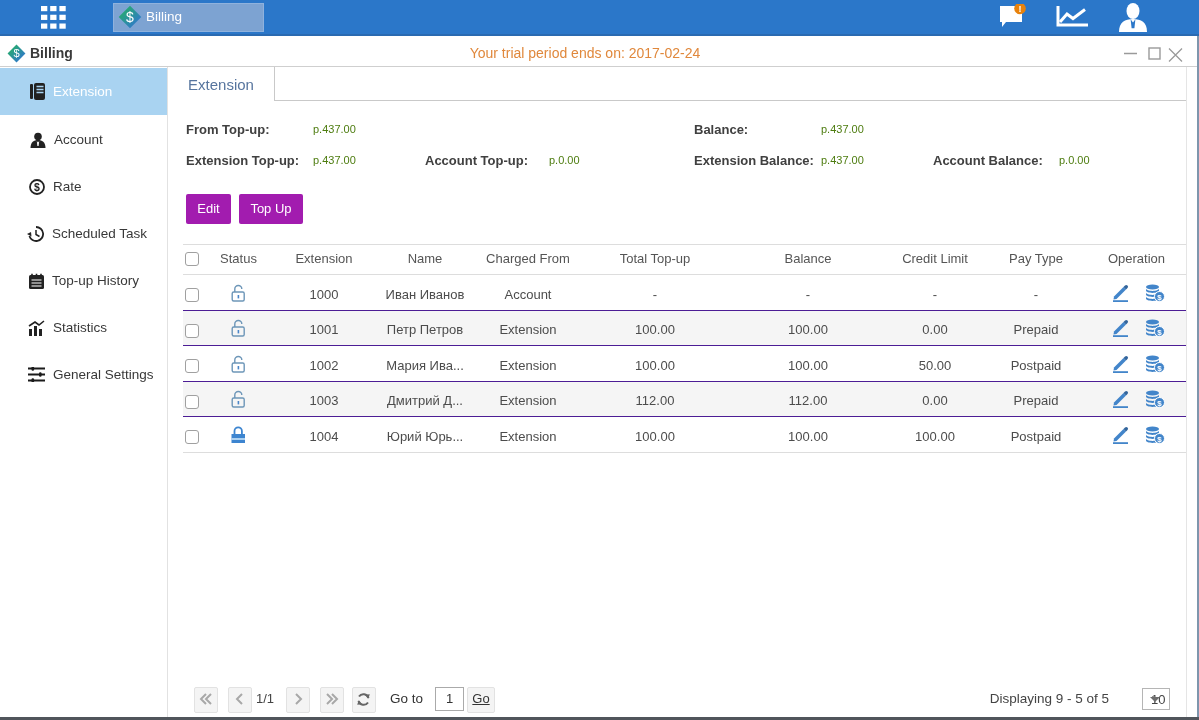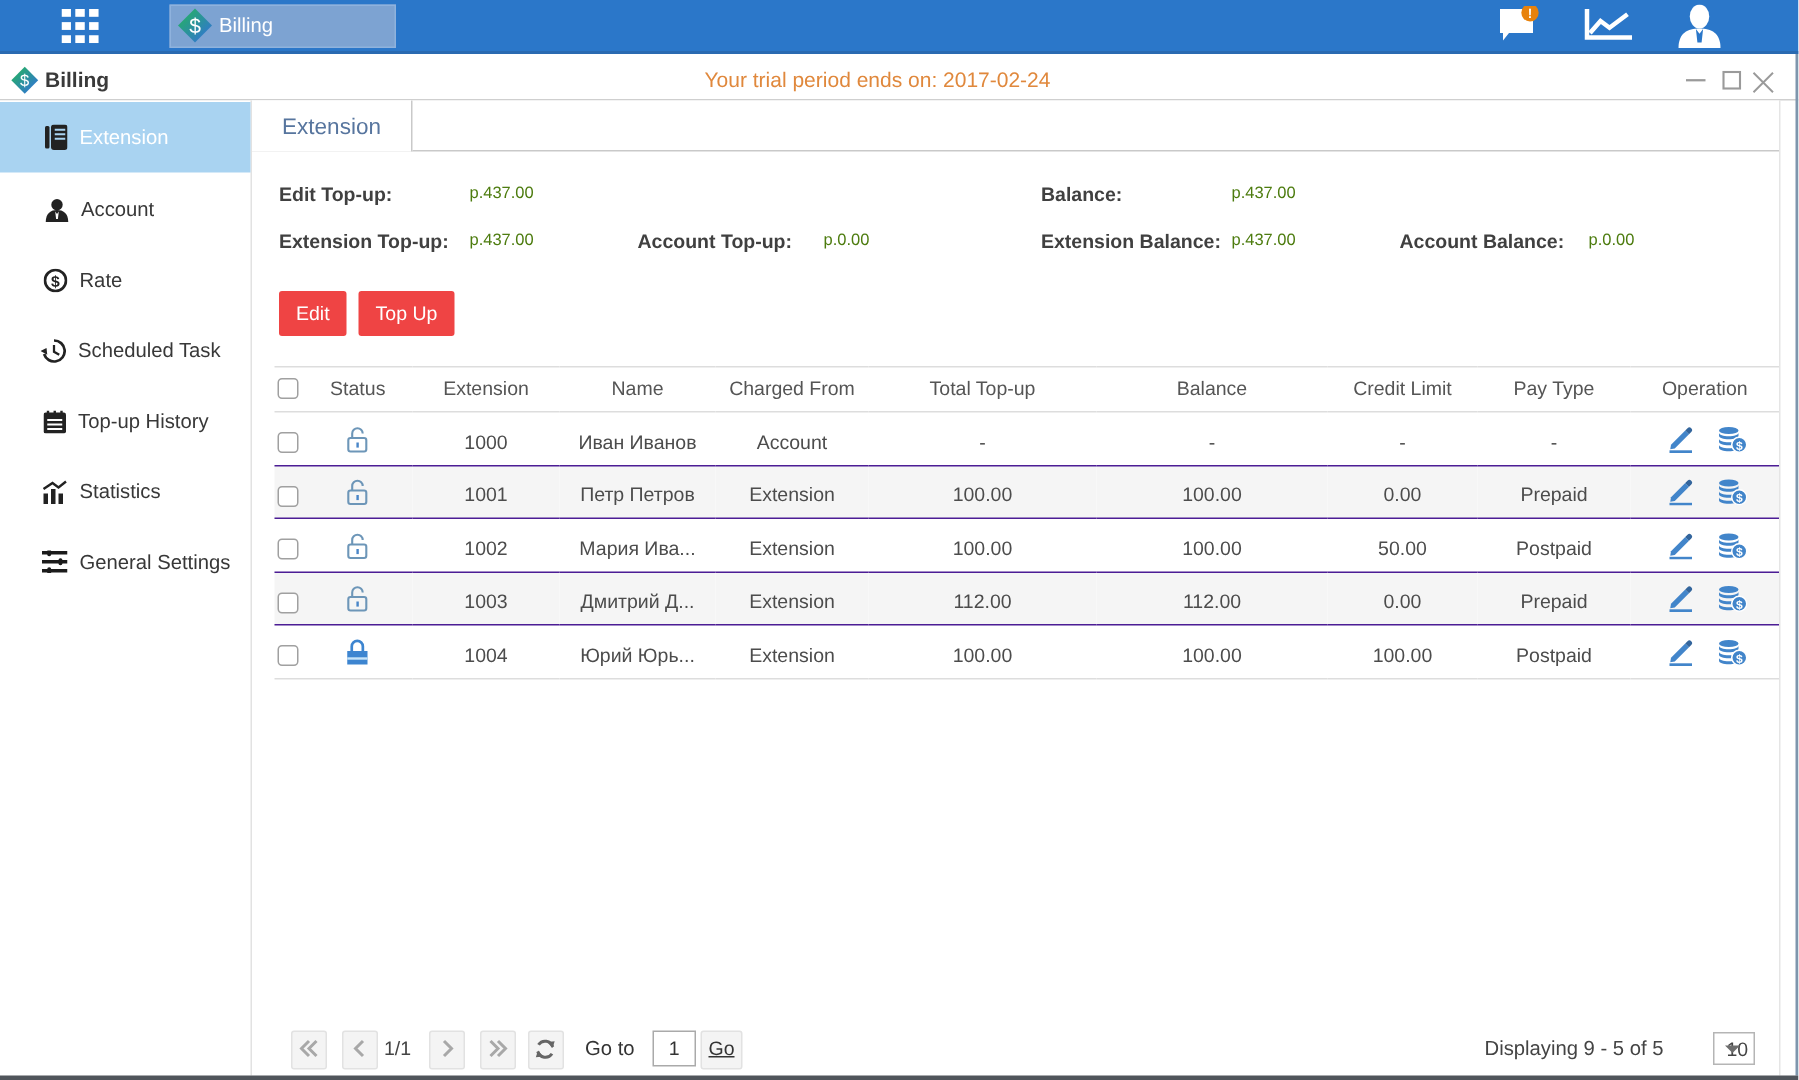--- a/index.html
+++ b/index.html
@@ -26,21 +26,21 @@
 .sideitem .lbl { margin-left:8px; font-size:13.5px; color:#383838; }
 .sideitem.sel { background:#a9d3f1; }
 .sideitem.sel .lbl { color:#fff; }
 
 
 #content { position:absolute; left:168px; top:67px; width:1018px; height:650px; background:#fff; }
 #tabrow { position:absolute; left:0; top:0; width:1018px; height:34px; border-bottom:1px solid #c9c9c9; }
 #tab1 { position:absolute; left:0; top:0; width:107px; height:34px; background:#fff; border-right:1px solid #c9c9c9; color:#57759e; font-size:15px; text-align:center; line-height:36px; }
 .statlbl { position:absolute; font-size:13px; font-weight:bold; color:#404040; }
 .statval { position:absolute; font-size:11px; color:#4d7c0f; }
-.bluebtn { position:absolute; top:127px; height:30px; background:#ef4444; color:#fff; font-size:13px; border:none; border-radius:2px; text-align:center; line-height:30px; }
+.bluebtn { position:absolute; top:127px; height:30px; background:#a21caf; color:#fff; font-size:13px; border:none; border-radius:2px; text-align:center; line-height:30px; }
 
 
 #tbl { position:absolute; left:15px; top:177px; border-collapse:collapse; table-layout:fixed; font-size:13px; color:#4c4c4c; }
 #tbl th { font-weight:normal; color:#555; height:30px; border-top:1px solid #ddd; border-bottom:1px solid #ddd; text-align:center; padding-bottom:2px; vertical-align:middle; }
 #tbl td { height:35.5px; text-align:center; padding-top:4px; }
 #tbl tr.r { background:#f5f5f5; }
 #tbl tbody tr { border-bottom:1px solid #4c1d95; }
 #tbl tbody tr:last-child { border-bottom:1px solid #ddd; }
 .cb { width:14px; height:14px; border:1px solid #a0a0a0; border-radius:3px; background:#fff; display:inline-block; vertical-align:middle; margin-left:2px; }
 
@@ -193,21 +193,21 @@
         </g>
       </svg>
     <span class="lbl">General Settings</span>
   </div>
 </div>
 
 <div id="content">
   <div id="tabrow"></div>
   <div id="tab1">Extension</div>
 
-  <div class="statlbl" style="left:18px; top:54.5px;">Edit Top-up:</div>
+  <div class="statlbl" style="left:18px; top:54.5px;">From Top-up:</div>
   <div class="statval" style="left:145px; top:55.5px;">p.437.00</div>
   <div class="statlbl" style="left:526px; top:54.5px;">Balance:</div>
   <div class="statval" style="left:653px; top:55.5px;">p.437.00</div>
   <div class="statlbl" style="left:18px; top:85.5px;">Extension Top-up:</div>
   <div class="statval" style="left:145px; top:86.5px;">p.437.00</div>
   <div class="statlbl" style="left:257px; top:85.5px;">Account Top-up:</div>
   <div class="statval" style="left:381px; top:86.5px;">p.0.00</div>
   <div class="statlbl" style="left:526px; top:85.5px;">Extension Balance:</div>
   <div class="statval" style="left:653px; top:86.5px;">p.437.00</div>
   <div class="statlbl" style="left:765px; top:85.5px;">Account Balance:</div>

